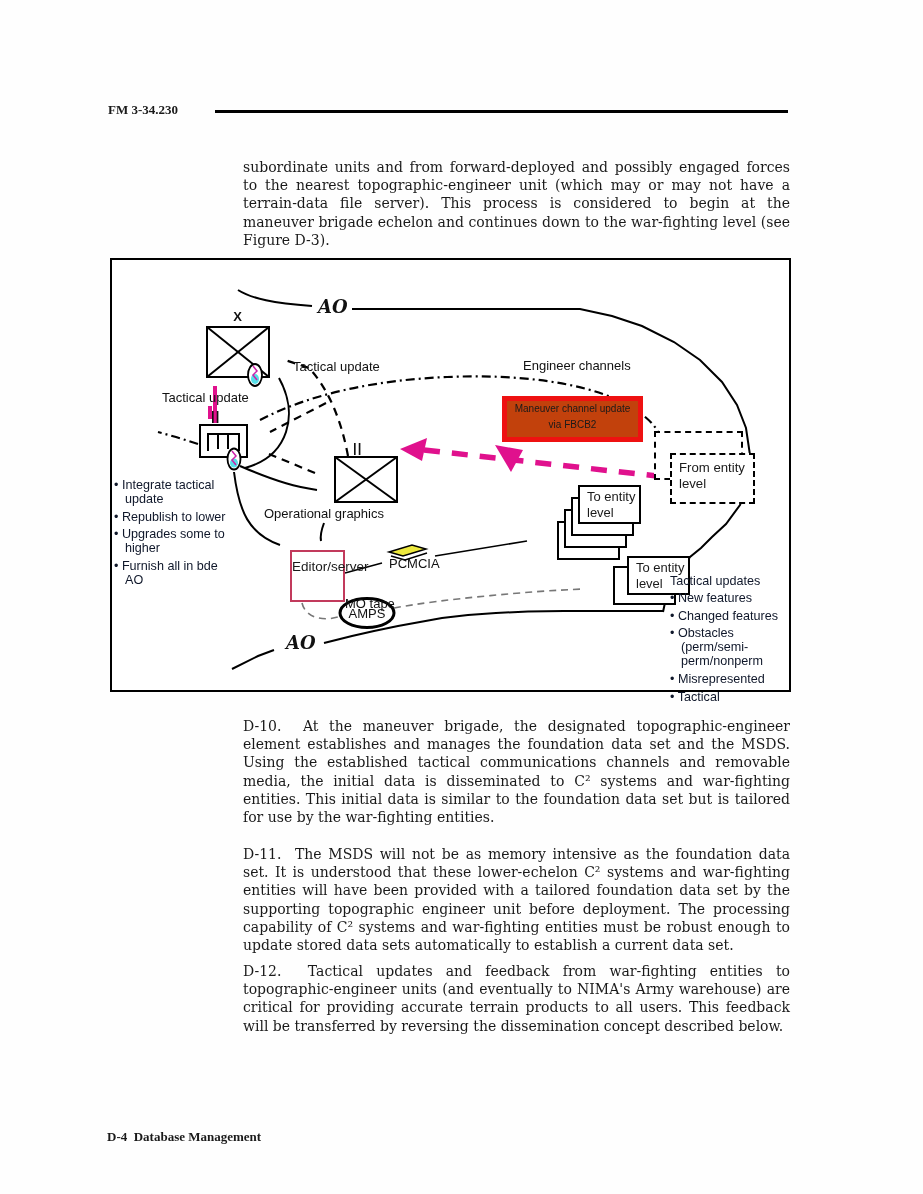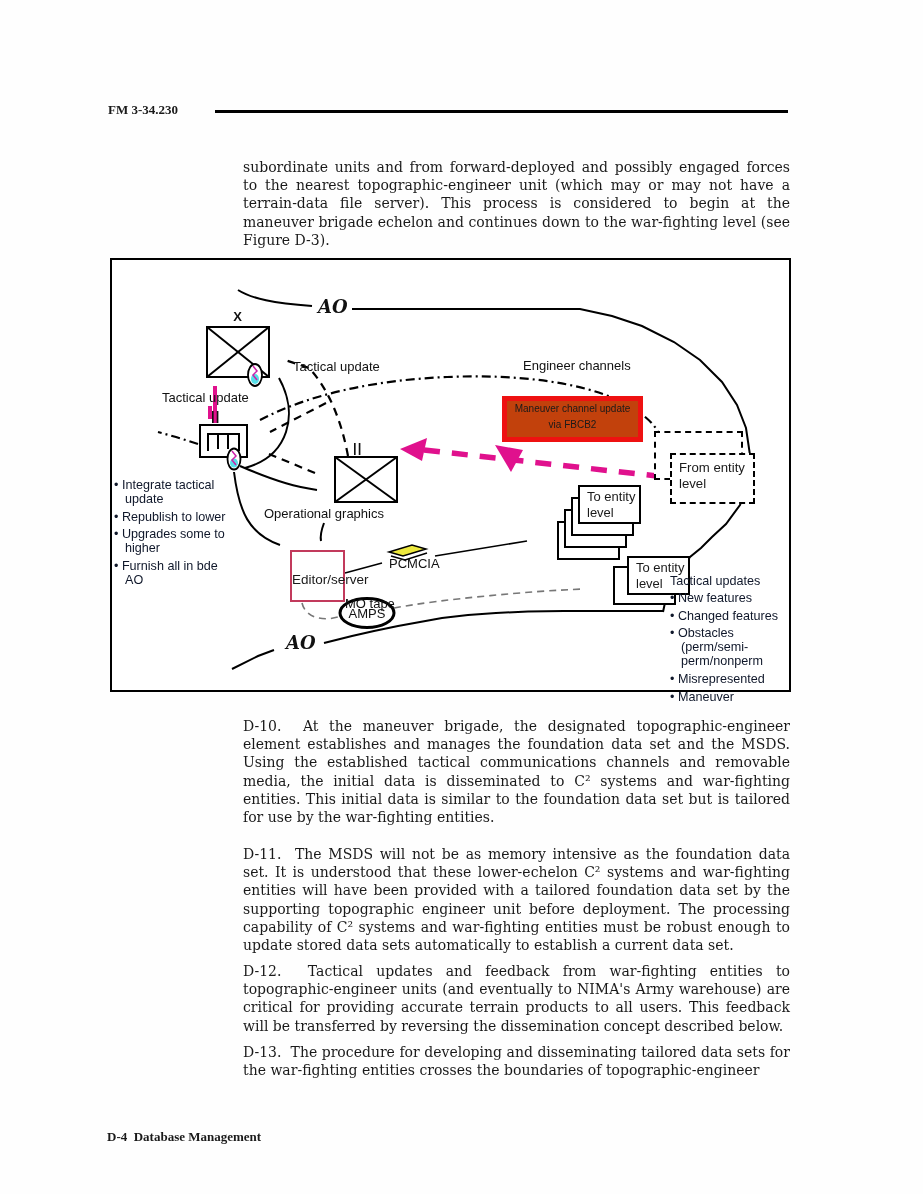--- a/index.html
+++ b/index.html
@@ -20,21 +20,21 @@
   .ao{font-family:"DejaVu Serif",serif;font-style:italic;font-weight:bold;font-size:18px;}
   .echelon{font-weight:bold;letter-spacing:1px;}
   .redbox{position:absolute;border:5px solid #ee1111;background:#c2410c;box-sizing:border-box;
           text-align:center;font-size:10px;line-height:15.5px;
           font-family:"Liberation Sans",sans-serif;}
   .dashdotbox{position:absolute;border:2px dashed #000;background:#fff;box-sizing:border-box;
           font-size:13.2px;line-height:16px;font-family:"Liberation Sans",sans-serif;}
   .stackbox{position:absolute;border:2px solid #000;background:#fff;box-sizing:border-box;
           font-size:13px;line-height:15.5px;font-family:"Liberation Sans",sans-serif;margin-left:28px;}
   .editorbox{position:absolute;border:2px solid #c23a5c;background:#fff;box-sizing:border-box;
-          text-align:center;font-size:13.5px;line-height:16.5px;padding-top:20px;
+          text-align:center;font-size:13.5px;line-height:16.5px;padding-top:7px;
           font-family:"Liberation Sans",sans-serif;}
   .notes{position:absolute;font-family:"Liberation Sans",sans-serif;font-size:12.6px;
          line-height:13.8px;color:#0f172a;margin-top:22px;}
   .notes .itm{padding-left:11px;text-indent:-11px;margin-bottom:4px;}
   .notes .itm::before{content:"• ";}
   .upd-title{margin-bottom:3px;}
   .caption{font-weight:bold;font-size:13.5px;text-align:center;white-space:pre;}
   svg{position:absolute;left:0;top:0;}
   svg path,svg line{fill:none;}
 </style>
@@ -172,25 +172,24 @@
       <div class="itm">Upgrades some to higher</div>
       <div class="itm">Furnish all in bde AO</div>
     </div>
 
     <div class="notes" style="left:558px;top:293px;width:118px;">
       <div class="upd-title">Tactical updates</div>
       <div class="itm">New features</div>
       <div class="itm">Changed features</div>
       <div class="itm">Obstacles (perm/semi-perm/nonperm</div>
       <div class="itm">Misrepresented</div>
-      <div class="itm">Maneuver</div>
+      <div class="itm">Tactical</div>
     </div>
   </div>
 
 
   <div class="abs para" style="left:243px;top:717px;">D-10.&nbsp; At the maneuver brigade, the designated topographic-engineer element establishes and manages the foundation data set and the MSDS. Using the established tactical communications channels and removable media, the initial data is disseminated to C² systems and war-fighting entities. This initial data is similar to the foundation data set but is tailored for use by the war-fighting entities.</div>
   <div class="abs para" style="left:243px;top:845px;">D-11.&nbsp; The MSDS will not be as memory intensive as the foundation data set. It is understood that these lower-echelon C² systems and war-fighting entities will have been provided with a tailored foundation data set by the supporting topographic engineer unit before deployment. The processing capability of C² systems and war-fighting entities must be robust enough to update stored data sets automatically to establish a current data set.</div>
   <div class="abs para" style="left:243px;top:962px;">D-12.&nbsp; Tactical updates and feedback from war-fighting entities to topographic-engineer units (and eventually to NIMA's Army warehouse) are critical for providing accurate terrain products to all users. This feedback will be transferred by reversing the dissemination concept described below.</div>
-  <div class="abs para" style="left:243px;top:1043px;">D-13.&nbsp; The procedure for developing and disseminating tailored data sets for the war-fighting entities crosses the boundaries of topographic-engineer</div>
 
   <div class="abs sans docnum" style="left:107px;top:1129px;white-space:pre;text-align:right;">D-4  Database Management</div>
 
 </div>
 
 </body></html>

